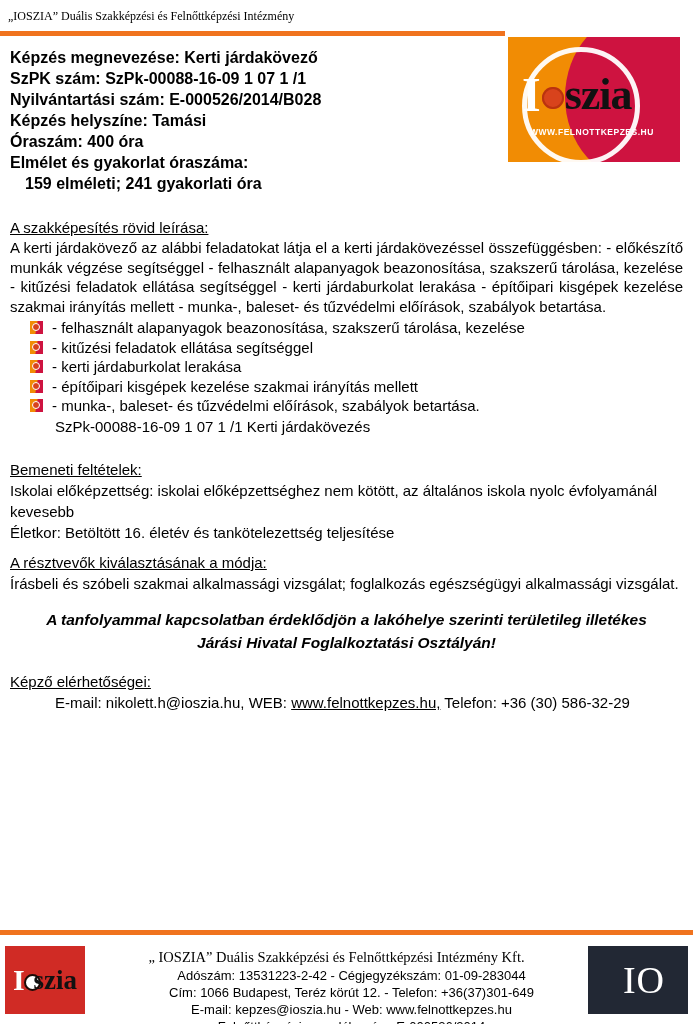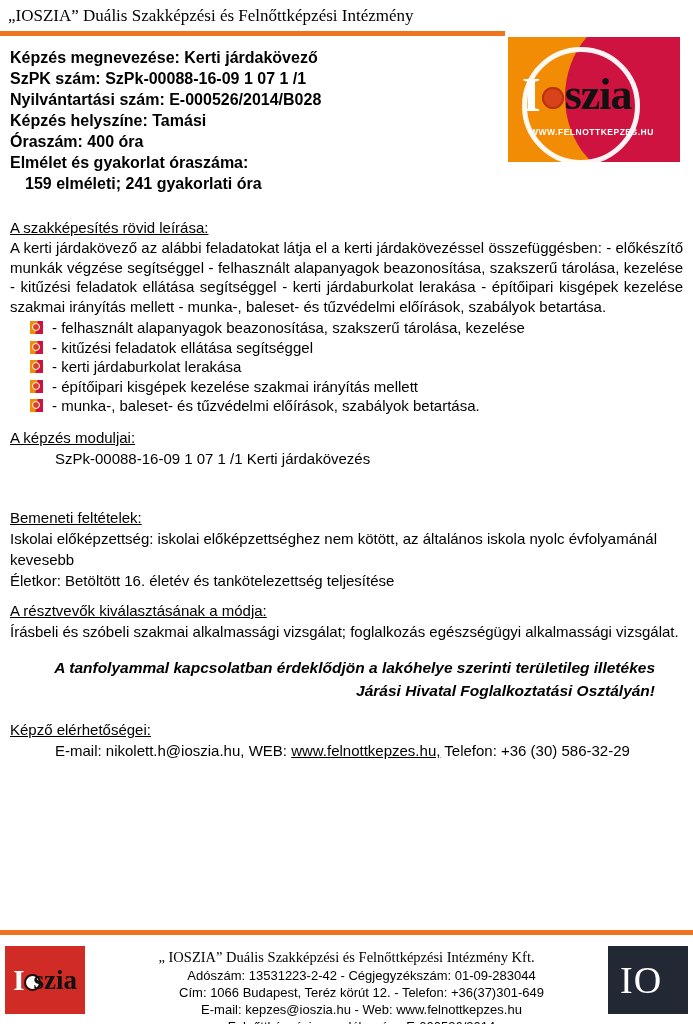--- a/index.html
+++ b/index.html
@@ -2,21 +2,21 @@
 <html><head>
 <meta charset="utf-8">
 <style>
   * { margin:0; padding:0; box-sizing:border-box; }
   body { background:#ffffff; font-family:"Liberation Sans", sans-serif; color:#000; }
   .page { position:relative; width:693px; height:1024px; background:#fff; overflow:hidden; }
 
   
   .header-title {
     font-family:"Liberation Serif", serif;
-    font-size:17px; line-height:22px;
+    font-size:12px; line-height:22px;
     padding:5px 0 0 8px;
   }
   .header-rule {
     margin-top:4px; height:5px; width:505px; background:#f0731e;
   }
 
   
   .logo {
     position:absolute; left:508px; top:37px; width:172px; height:125px;
     background:#f18c04; overflow:hidden;
@@ -61,27 +61,27 @@
     position:relative; display:inline-block;
   }
   .bullet-icon::after {
     content:""; position:absolute; left:2px; top:2px; width:6px; height:6px;
     border:1.5px solid #fff; border-radius:50%; background:#d8431c;
   }
 
   .h-mod { margin-top:12px; }
   .module-line { font-size:15px; line-height:22px; padding-left:45px; }
 
-  .h-entry { margin-top:38px; }
+  .h-entry { margin-top:22px; }
   .entry-para, .selection-para { font-size:15px; line-height:21px; }
 
   .h-select { margin-top:10px; }
 
   .notice {
-    margin-top:14px; padding:0 28px; text-align:right;
+    margin-top:14px; padding:0 28px; text-align:center;
     font-size:15.5px; line-height:23px; font-weight:700; font-style:italic;
   }
 
   .h-contact { margin-top:18px; }
   .contact-line { font-size:15px; line-height:22px; padding-left:45px; }
   .contact-link { text-decoration:underline; color:#000; }
 
   
   .footer { position:absolute; left:0; top:930px; width:693px; }
   .footer-rule { height:5px; width:100%; background:#f0731e; }
@@ -91,22 +91,22 @@
     display:flex; align-items:center; justify-content:center;
     font-family:"Liberation Serif", serif; font-weight:700;
   }
   .fll-i { color:#fff; font-size:30px; line-height:30px; }
   .fll-o { width:17px; height:17px; border-radius:50%; background:#fff; border:2.5px solid #1c0a06; margin:4px 0 0 -1px; }
   .fll-szia { color:#111; font-size:27px; line-height:30px; margin-left:-7px; position:relative; z-index:1; }
   .footer-center { flex:1; text-align:center; padding-top:2px; }
   .footer-company { font-family:"Liberation Serif", serif; font-size:14.5px; line-height:19px; }
   .footer-line { font-size:13px; line-height:17px;padding-left:30px; }
   .footer-logo-right {
-    margin-right:5px; width:80px; height:68px; background:#222834;
-    display:flex; align-items:center; justify-content:flex-start;
+    margin-right:5px; width:100px; height:68px; background:#222834;
+    display:flex; align-items:center; justify-content:center;
     font-family:"Liberation Serif", serif; font-size:38px; color:#fff; letter-spacing:1px;padding-left:12px;
   }
 </style>
 </head>
 <body>
 
 <div class="page">
 
   <div class="header-title">„IOSZIA” Duális Szakképzési és Felnőttképzési Intézmény</div>
   <div class="header-rule"></div>
@@ -153,21 +153,20 @@
       <li class="bullet-item">
         <span class="bullet-icon"></span>
         <span>- építőipari kisgépek kezelése szakmai irányítás mellett</span>
       </li>
       <li class="bullet-item">
         <span class="bullet-icon"></span>
         <span>- munka-, baleset- és tűzvédelmi előírások, szabályok betartása.</span>
       </li>
     </ul>
 
-    <div class="section-heading h-mod">A képzés moduljai:</div>
     <div class="module-line">SzPk-00088-16-09 1 07 1 /1 Kerti járdakövezés</div>
 
     <div class="section-heading h-entry">Bemeneti feltételek:</div>
     <p class="entry-para">Iskolai előképzettség: iskolai előképzettséghez nem kötött, az általános iskola nyolc évfolyamánál kevesebb</p>
     <p class="entry-para">Életkor: Betöltött 16. életév és tankötelezettség teljesítése</p>
 
     <div class="section-heading h-select">A résztvevők kiválasztásának a módja:</div>
     <p class="selection-para">Írásbeli és szóbeli szakmai alkalmassági vizsgálat; foglalkozás egészségügyi alkalmassági vizsgálat.</p>
 
     <div class="notice">A tanfolyammal kapcsolatban érdeklődjön a lakóhelye szerinti területileg illetékes Járási Hivatal Foglalkoztatási Osztályán!</div>

